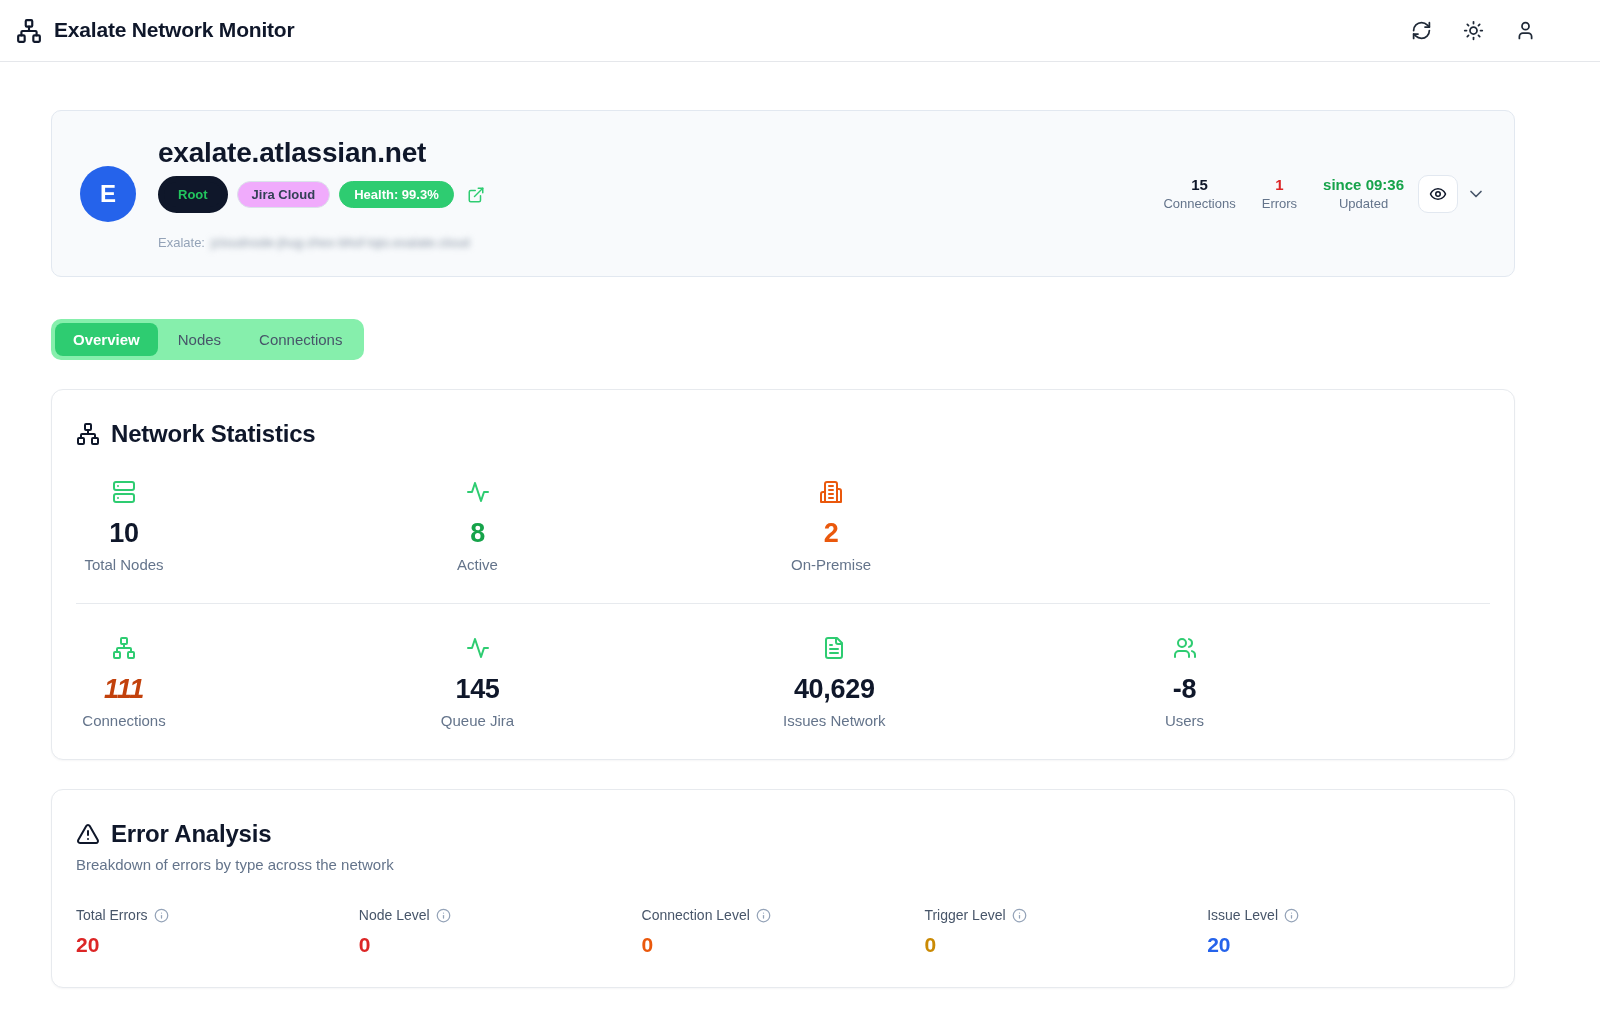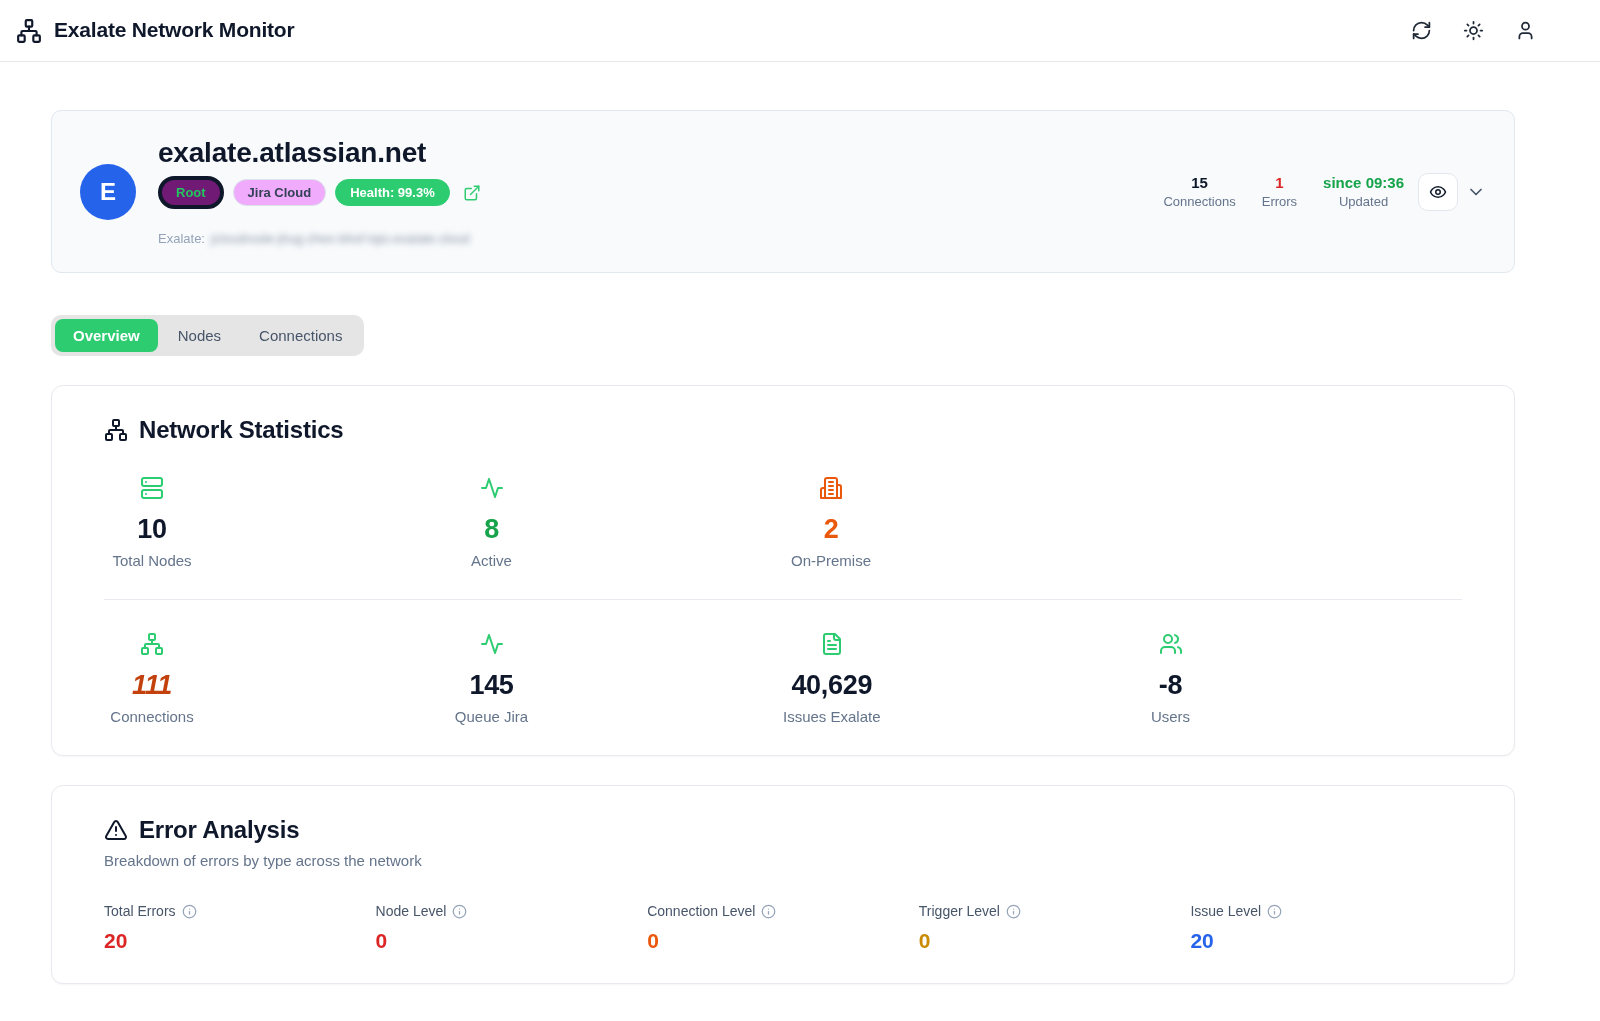--- a/index.html
+++ b/index.html
@@ -20,42 +20,42 @@
   
   main { width:1464px; margin-left:51px; padding-top:48px; padding-bottom:40px; }
 
   
   .node-card { display:flex; align-items:center; justify-content:space-between; background:#f8fafc; border:1px solid #e2e8f0; border-radius:10px; padding:26px 28px; }
   .node-left { display:flex; align-items:center; gap:22px; }
   .avatar { width:56px; height:56px; border-radius:50%; background:#2563eb; color:#fff; font-size:24px; font-weight:700; display:flex; align-items:center; justify-content:center; flex:0 0 auto; }
   .node-title { font-size:28px; font-weight:700; letter-spacing:-0.2px; }
   .badge-row { display:flex; align-items:center; gap:9px; margin-top:7px; }
   .badge { font-size:13px; font-weight:700; padding:4px 14px; border-radius:999px; line-height:17px; }
-  .badge-root { background:#701a75; color:#22c55e; border:4px solid #0f172a; }
+  .badge-root { background:#0f172a; color:#22c55e; border:6px solid #0f172a; }
   .badge-platform { background:#f0abfc; color:#334155; border:1px solid #dbe2ea; }
   .badge-health { background:#2ecc71; color:#fff; border:1px solid #2ecc71; }
   .ext-link { width:18px; height:18px; color:#2ecc71; margin-left:4px; cursor:pointer; }
   .exalate-line { margin-top:22px; font-size:13px; color:#94a3b8; display:flex; gap:6px; align-items:center; }
   .blur-url { color:#8b97a6; filter:blur(3px); user-select:none; }
 
   .node-right { display:flex; align-items:center; gap:8px; }
   .nc-stat { text-align:center; }
   .nc-stat .v { font-size:15px; font-weight:700; }
   .nc-stat .l { font-size:13px; color:#64748b; margin-top:3px; }
   .eye-btn { width:40px; height:38px; border:1px solid #e2e8f0; background:#fff; border-radius:10px; display:flex; align-items:center; justify-content:center; cursor:pointer; color:#0f172a; margin-left:6px; }
   .eye-btn .icon { width:18px; height:18px; }
   .chev-btn { background:none; border:none; width:20px; height:20px; color:#475569; cursor:pointer; padding:0; }
 
   
-  .tabs { margin-top:42px; display:inline-flex; background:#e5e5e5; border-radius:10px; padding:4px; gap:2px; }
+  .tabs { margin-top:42px; display:inline-flex; background:#86efac; border-radius:10px; padding:4px; gap:2px; }
   .tab { border:none; background:transparent; font-family:inherit; font-size:15px; color:#475569; padding:8px 18px; border-radius:8px; cursor:pointer; }
   .tab.active { background:#2ecc71; color:#fff; font-weight:600; }
 
   
-  .card { margin-top:29px; background:#fff; border:1px solid #e7eaee; border-radius:12px; padding:30px 52px; box-shadow:0 1px 2px rgba(16,24,40,.04); }
+  .card { margin-top:29px; background:#fff; border:1px solid #e7eaee; border-radius:12px; padding:30px 24px; box-shadow:0 1px 2px rgba(16,24,40,.04); }
   .card-title { display:flex; align-items:center; gap:11px; }
   .card-title .icon { width:24px; height:24px; color:#0f172a; }
   .card-title h2 { font-size:24px; font-weight:700; letter-spacing:-0.2px; }
   .card-subtitle { margin-top:8px; font-size:15px; color:#64748b; }
 
   
   .stats-grid { display:grid; grid-template-columns:repeat(4, 1fr); margin-top:32px; }
   .stat { text-align:center; justify-self:start; min-width:96px; }
   .stat .icon { width:24px; height:24px; }
   .stat .v { font-size:27px; font-weight:700; margin-top:10px; letter-spacing:-0.3px; }
@@ -232,21 +232,21 @@
             </svg></span><div class="v" style="color: #c2410c; font-style: italic;">111</div><div class="l">Connections</div></div>
         <div class="stat"><span class="icon" style="color: rgb(46, 204, 113);"><svg viewBox="0 0 24 24" fill="none" stroke="currentColor" stroke-width="2" stroke-linecap="round" stroke-linejoin="round">
               <polyline points="22 12 18 12 15 21 9 3 6 12 2 12"></polyline>
             </svg></span><div class="v" style="color: rgb(15, 23, 42);">145</div><div class="l">Queue Jira</div></div>
         <div class="stat"><span class="icon" style="color: rgb(46, 204, 113);"><svg viewBox="0 0 24 24" fill="none" stroke="currentColor" stroke-width="2" stroke-linecap="round" stroke-linejoin="round">
               <path d="M15 2H6a2 2 0 0 0-2 2v16a2 2 0 0 0 2 2h12a2 2 0 0 0 2-2V7Z"></path>
               <path d="M14 2v4a2 2 0 0 0 2 2h4"></path>
               <path d="M10 9H8"></path>
               <path d="M16 13H8"></path>
               <path d="M16 17H8"></path>
-            </svg></span><div class="v" style="color: rgb(15, 23, 42);">40,629</div><div class="l">Issues Exalate</div></div>
+            </svg></span><div class="v" style="color: rgb(15, 23, 42);">40,629</div><div class="l">Issues Network</div></div>
         <div class="stat"><span class="icon" style="color: rgb(46, 204, 113);"><svg viewBox="0 0 24 24" fill="none" stroke="currentColor" stroke-width="2" stroke-linecap="round" stroke-linejoin="round">
               <path d="M16 21v-2a4 4 0 0 0-4-4H6a4 4 0 0 0-4 4v2"></path>
               <circle cx="9" cy="7" r="4"></circle>
               <path d="M22 21v-2a4 4 0 0 0-3-3.87"></path>
               <path d="M16 3.13a4 4 0 0 1 0 7.75"></path>
             </svg></span><div class="v" style="color: rgb(15, 23, 42);">-8</div><div class="l">Users</div></div>
       </div>
   </section>
 
   

